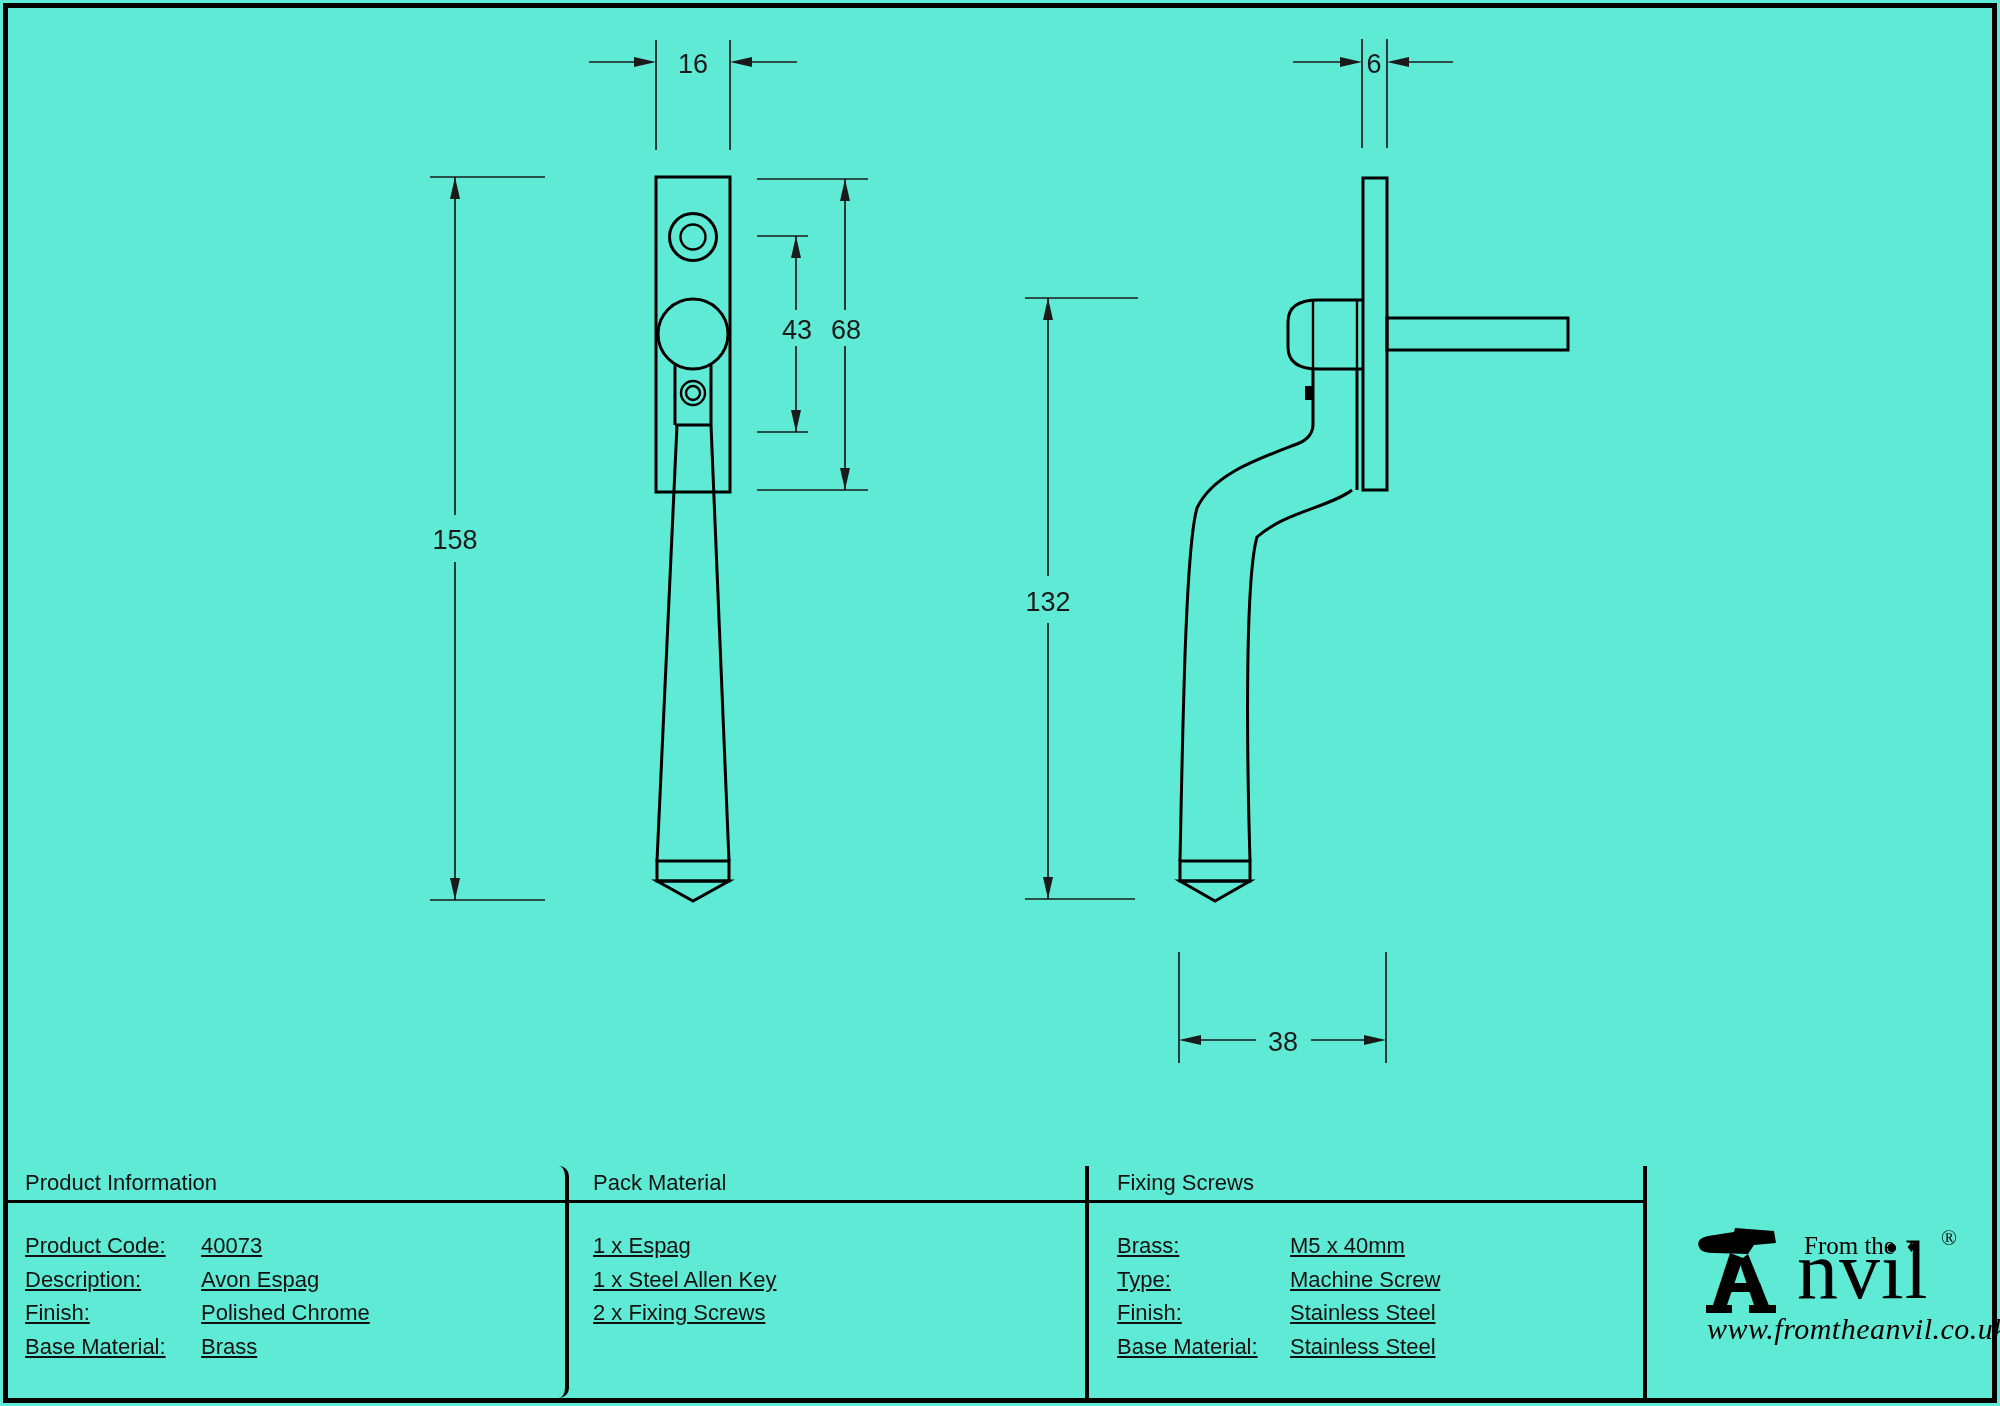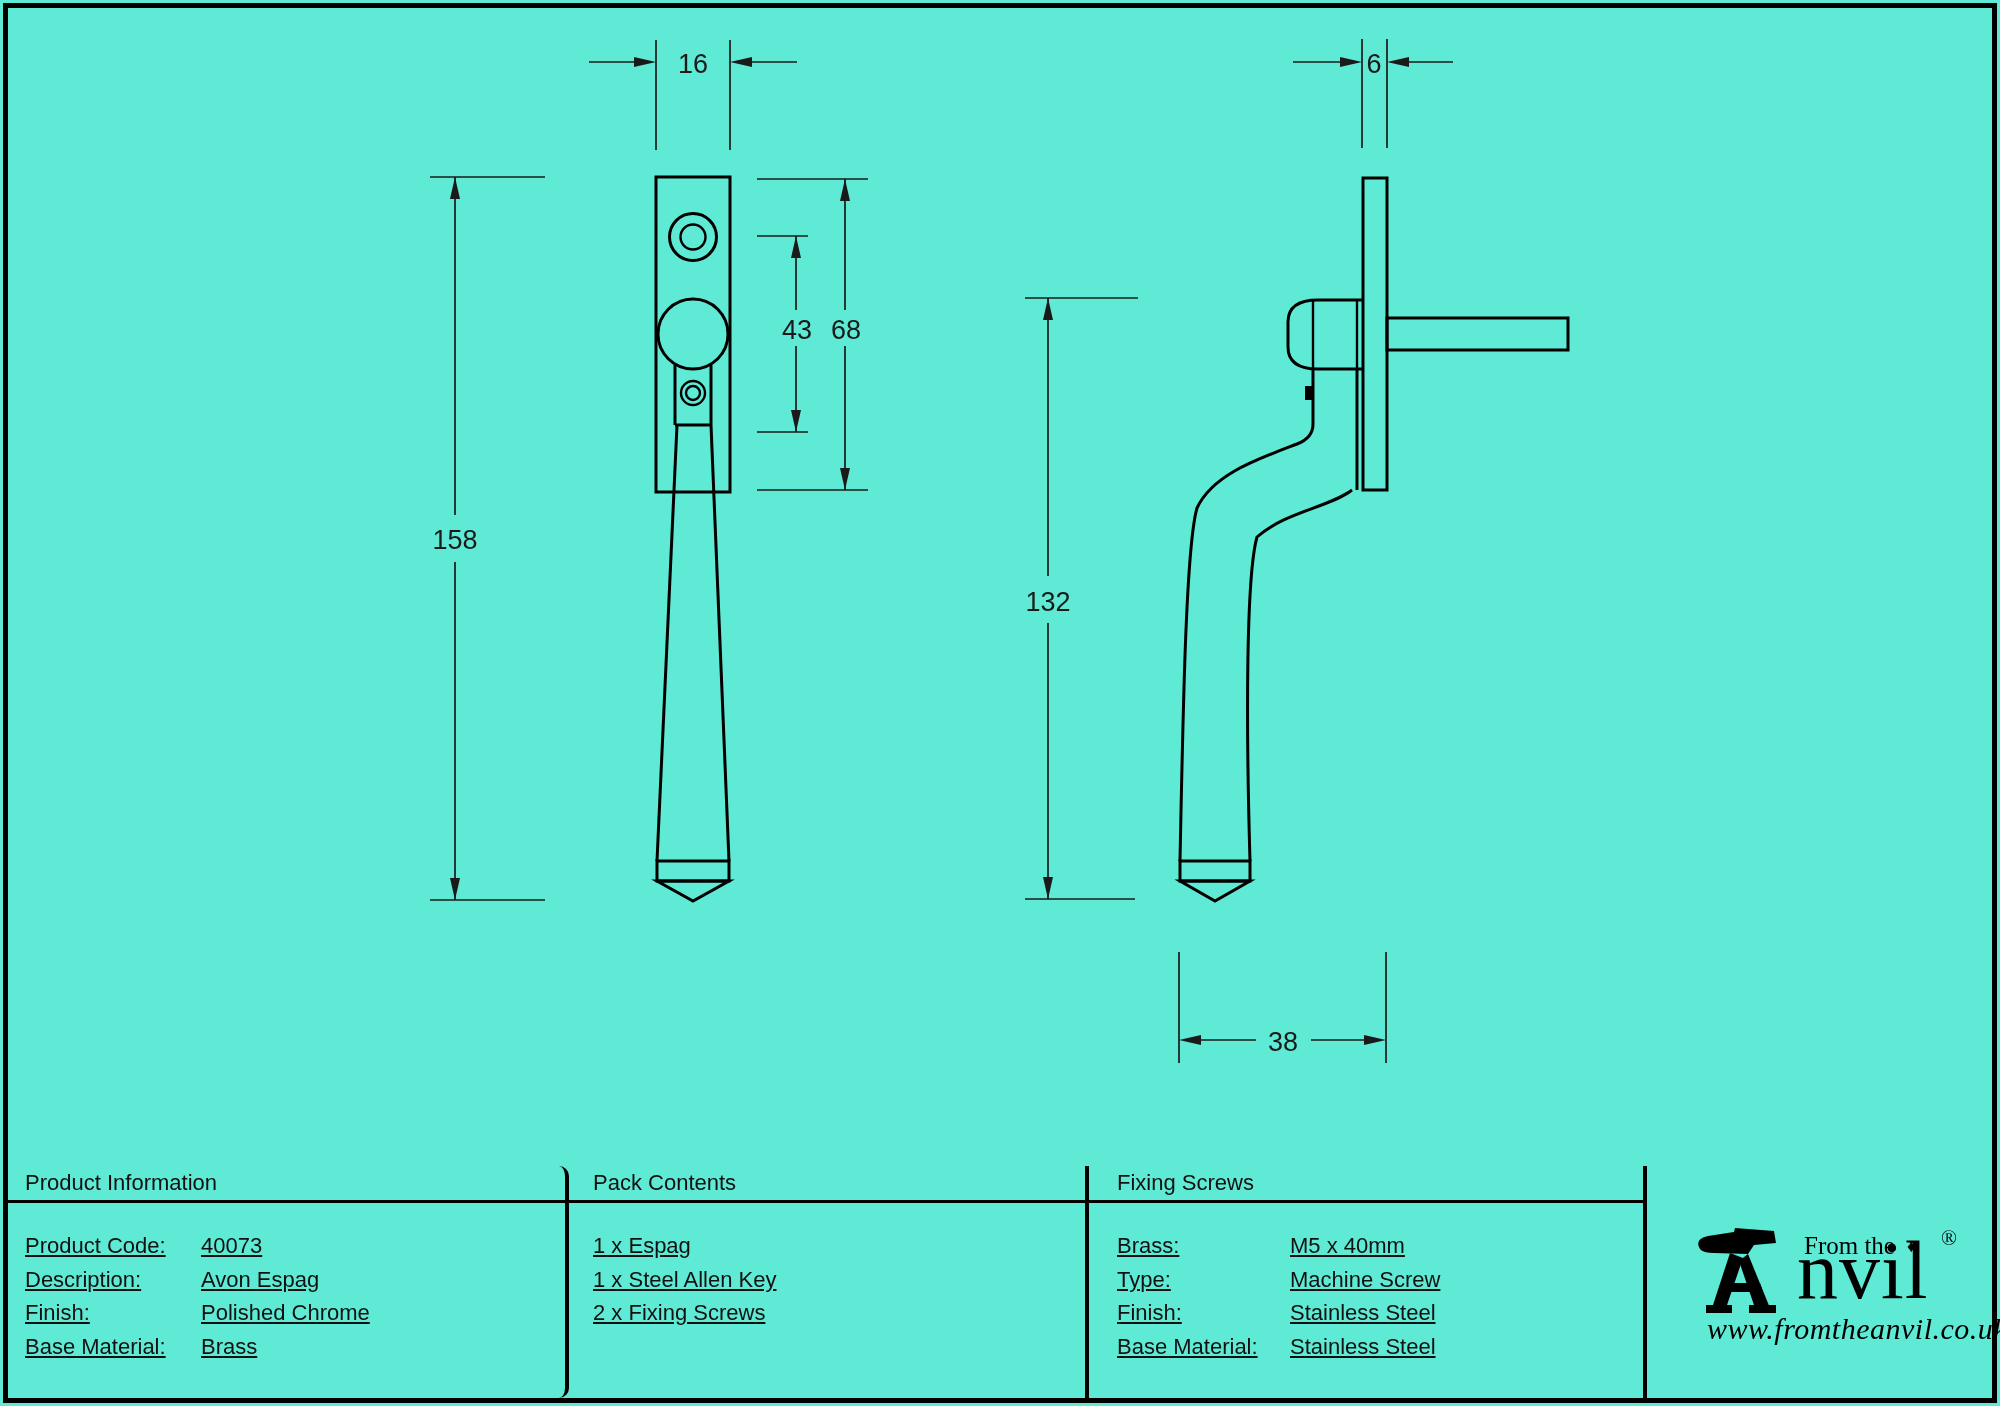--- a/index.html
+++ b/index.html
@@ -204,21 +204,21 @@
           <span class="spec-value">Polished Chrome</span>
         </div>
         <div class="spec-row">
           <span class="spec-label" style="width:176px;">Base Material:</span>
           <span class="spec-value">Brass</span>
         </div>
       </div>
     </div>
 
     <div class="spec-col col-border" style="width:520px;">
-      <div class="col-header" style="padding-left:24px;">Pack Contents</div>
+      <div class="col-header" style="padding-left:24px;">Pack Material</div>
       <div class="col-body" style="padding-left:24px;">
         <div class="pack-item">1 x Espag</div>
         <div class="pack-item">1 x Steel Allen Key</div>
         <div class="pack-item">2 x Fixing Screws</div>
       </div>
     </div>
 
     <div class="spec-col col-border" style="width:558px;">
       <div class="col-header" style="padding-left:28px;">Fixing Screws</div>
       <div class="col-body" style="padding-left:28px;">

